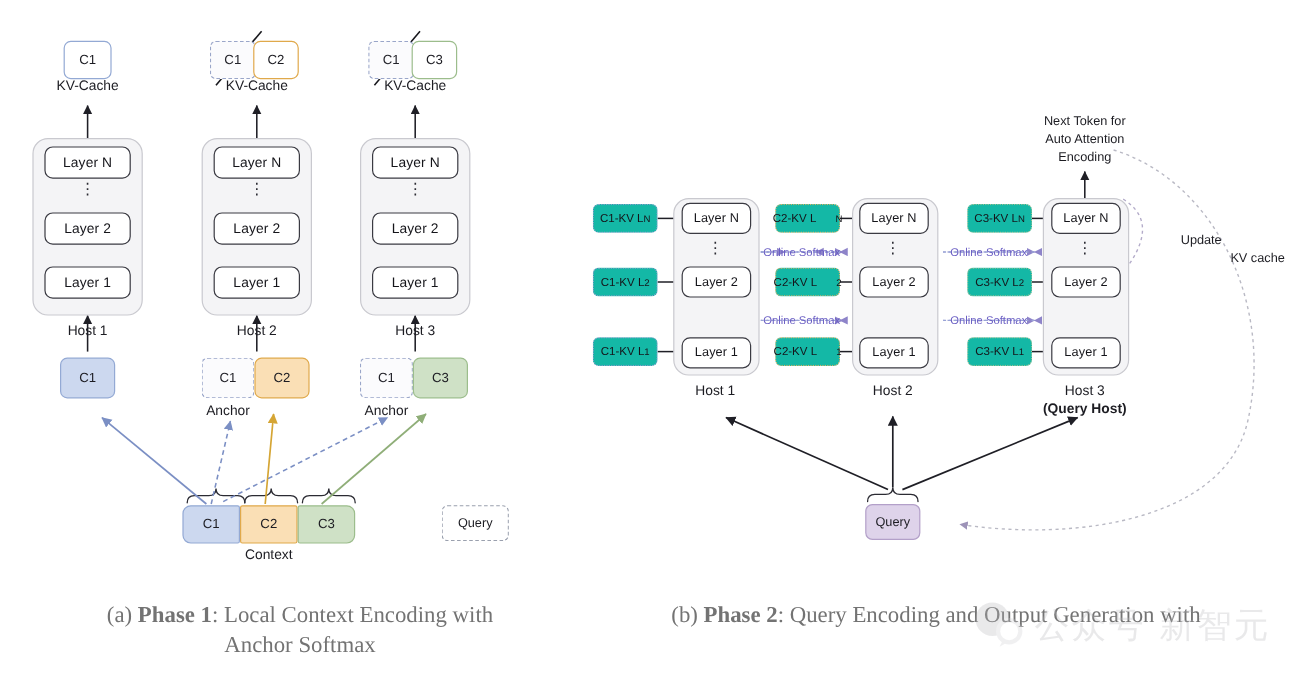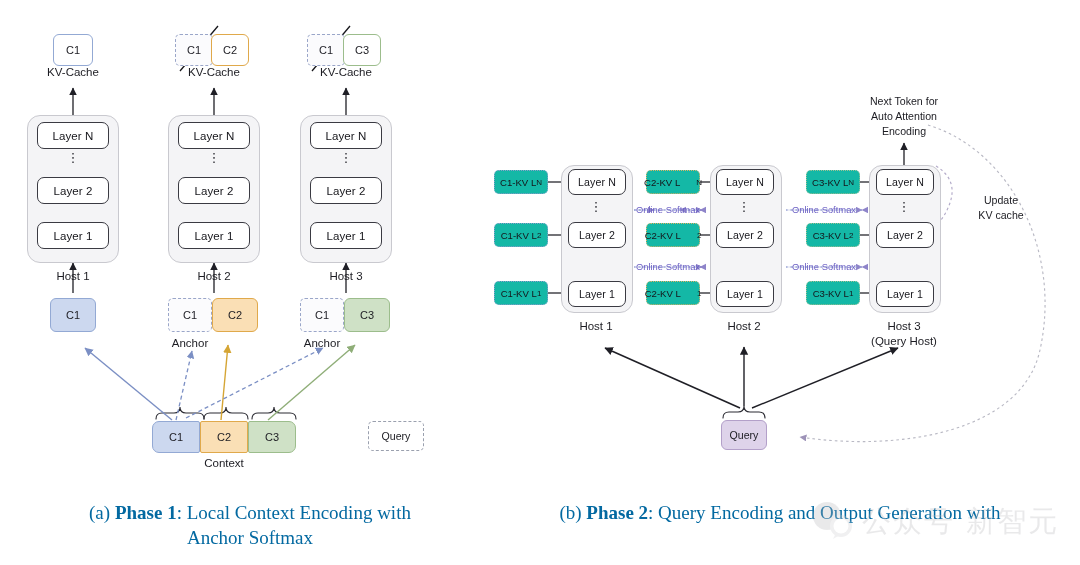--- a/index.html
+++ b/index.html
@@ -57,21 +57,21 @@
   .softmax{
     position:absolute;font-size:9.4px;color:#6b5fc4;white-space:nowrap;
     transform:translateX(-50%);text-align:center;
   }
   .vdots{position:absolute;font-size:13px;color:#2b2b33;letter-spacing:0;line-height:.72;
          transform:translateX(-50%);text-align:center;}
 
   .caption{
     position:absolute;text-align:center;
     font-family:"Liberation Serif","DejaVu Serif",serif;
-    font-size:19px;color:#0369a1;line-height:1.32;
+    font-size:19px;color:#737373;line-height:1.32;
   }
   .caption b{font-weight:bold;}
 
   .smalltxt{font-size:10.6px;}
 
   
   .wm{position:absolute;opacity:.30;pointer-events:none;}
   .wm-txt{
     font-family:"DejaVu Sans",sans-serif;font-size:29px;color:#b9b9bd;
     white-space:nowrap;letter-spacing:2px;
@@ -293,21 +293,21 @@
 
   <div class="chip chip-dash-gray" style="left:368px;top:421px;width:56px;height:30px;">
     <span class="smalltxt">Query</span>
     </div>
 
   <div class="lbl ctr" style="left:904px;top:95px;font-size:10.6px;">Next Token for</div>
   <div class="lbl ctr" style="left:904px;top:110px;font-size:10.6px;">Auto Attention</div>
   <div class="lbl ctr" style="left:904px;top:125px;font-size:10.6px;">Encoding</div>
 
   <div class="lbl ctr" style="left:1001px;top:194px;font-size:10.6px;">Update</div>
-  <div class="lbl ctr" style="left:1001px;top:209px;font-size:10.6px;">KV cache</div>
+  <div class="lbl ctr" style="left:1048px;top:209px;font-size:10.6px;">KV cache</div>
 
   <div class="node hostbox" style="left:561px;top:165px;width:72px;height:148px;"></div>
   <div class="node hostbox" style="left:710px;top:165px;width:72px;height:148px;"></div>
   <div class="node hostbox" style="left:869px;top:165px;width:72px;height:148px;"></div>
 
   <div class="node blk" style="left:568px;top:169px;width:58px;height:26px;font-size:10.6px;">
     <span>Layer N</span>
     </div>
   <div class="vdots" style="left:596px;top:202px;">⋮</div>
   <div class="node blk" style="left:568px;top:222px;width:58px;height:26px;font-size:10.6px;">
@@ -379,21 +379,21 @@
     </div>
 
   <div class="softmax" style="left:668px;top:204px;">Online Softmax</div>
   <div class="softmax" style="left:824px;top:204px;">Online Softmax</div>
   <div class="softmax" style="left:668px;top:261px;">Online Softmax</div>
   <div class="softmax" style="left:824px;top:261px;">Online Softmax</div>
 
   <div class="lbl ctr" style="left:596px;top:320px;">Host 1</div>
   <div class="lbl ctr" style="left:744px;top:320px;">Host 2</div>
   <div class="lbl ctr" style="left:904px;top:320px;">Host 3</div>
-  <div class="lbl ctr" style="left:904px;top:335px;">(Query Host)</div>
+  <div class="lbl ctr" style="left:904px;top:335px;font-weight:bold;">(Query Host)</div>
 
   <div class="chip chip-purple" style="left:721px;top:420px;width:46px;height:30px;">
     <span class="smalltxt">Query</span>
     </div>
 
   <div class="caption" style="left:20px;top:500px;width:460px;">
     <span>(a) </span><b>Phase 1</b><span>: Local Context Encoding with</span><br>
     <span>Anchor Softmax</span>
   </div>
 

